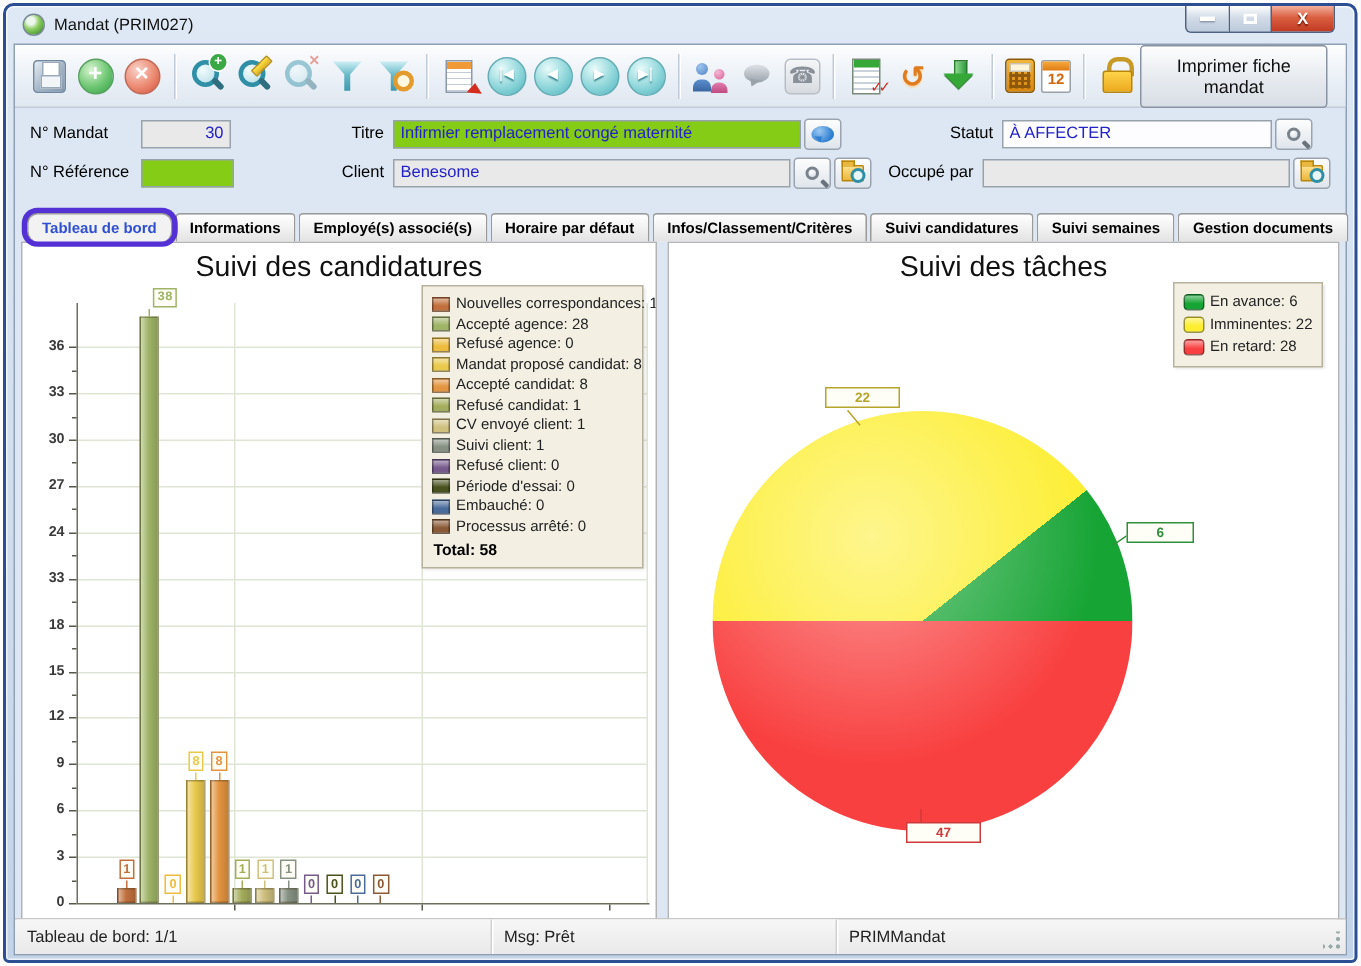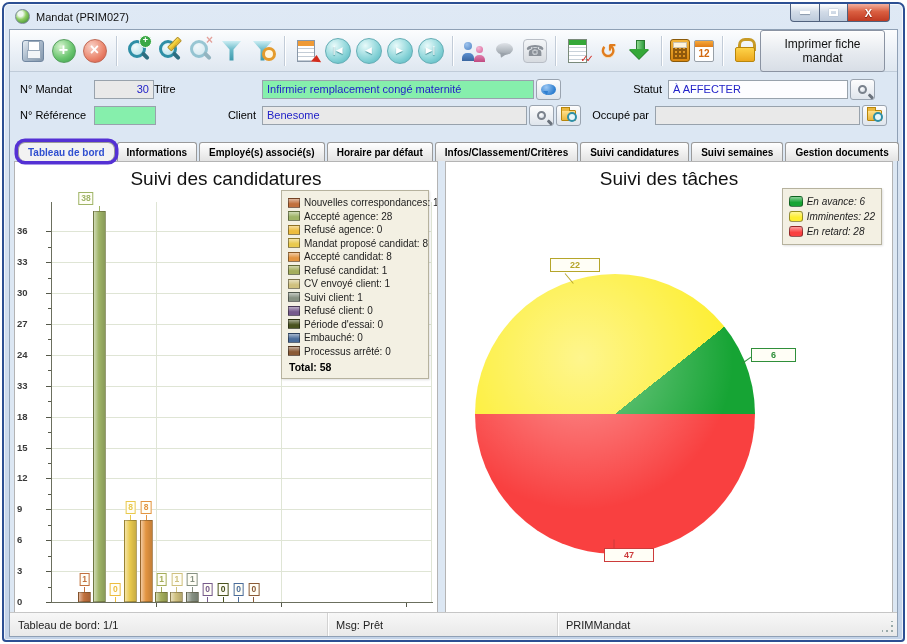--- a/index.html
+++ b/index.html
@@ -82,21 +82,21 @@
 
   .icon-lock::before { content:""; position:absolute; left:7px; top:1px; width:12px; height:10px; border:3px solid #c79a26; border-bottom:none; border-radius:7px 7px 0 0; }
   .icon-lock::after { content:""; position:absolute; left:4px; top:10px; width:18px; height:13px; background:linear-gradient(#fdd34a,#eda91e); border:1px solid #b8860b; border-radius:2px; }
 
   .print-btn { margin-left:auto; margin-right:4px; padding:6px 14px; background:linear-gradient(#fdfdfd,#e6eaef 55%,#d8dee6); border:1px solid #8a93a2; border-radius:3px; font:12px "Liberation Sans",sans-serif; color:#111; cursor:pointer; box-shadow:0 1px 0 #fff inset; }
 
   
   .formarea { padding:6px 10px 5px 10px; }
   .frow { display:flex; align-items:center; height:22px; margin-bottom:4px; font-size:11px; color:#000; }
   .flabel { white-space:nowrap; }
-  .field { height:19px; border:1px solid #98a2ac; background:#86efac; font-size:11px; line-height:17px; padding:0 4px; color:#2222c8; overflow:hidden; white-space:nowrap; }
+  .field { height:19px; border:1px solid #98a2ac; background:#84cc16; font-size:11px; line-height:17px; padding:0 4px; color:#2222c8; overflow:hidden; white-space:nowrap; }
   .field.gray { background:#e9e9e9; }
   .field.num { text-align:right; color:#2222c8; }
   .fbtn { width:25px; height:21px; border:1px solid #9aa4b0; border-radius:3px; background:linear-gradient(#fdfdfd,#dfe5ec); display:flex; align-items:center; justify-content:center; cursor:pointer; margin-left:2px; flex:none; position:relative; }
   .balloon { width:15px; height:11px; border-radius:50%; background:radial-gradient(circle at 35% 30%,#9cc8f4,#2f7fd0 70%); position:relative; display:block; }
   .balloon::after { content:""; position:absolute; left:2px; bottom:-4px; border:4px solid transparent; border-top-color:#2f7fd0; border-right-width:1px; }
   .mag2 { width:9px; height:9px; border:2px solid #7a828c; border-radius:50%; background:radial-gradient(circle at 35% 30%,#fff,#cfd8e2); display:block; position:relative; }
   .mag2::after { content:""; position:absolute; left:8px; top:8px; width:6px; height:2.5px; background:#6a727c; transform:rotate(45deg); border-radius:1px; }
   .folder { width:15px; height:11px; background:linear-gradient(#ffe08a,#eab73e); border:1px solid #b8860b; border-radius:1px; position:relative; display:block; }
   .folder::before { content:""; position:absolute; left:-1px; top:-4px; width:7px; height:3px; background:#eab73e; border:1px solid #b8860b; border-bottom:none; }
   .folder::after { content:""; position:absolute; right:-2px; bottom:-2px; width:6px; height:6px; border:2px solid #2e8fa6; border-radius:50%; background:#e8f6f8; }
@@ -114,21 +114,21 @@
   .chart-title { position:absolute; top:6px; left:0; right:0; text-align:center; font-size:19px; color:#111; }
   .legend { position:absolute; background:#f3f0e3; border:1px solid #b6b29e; padding:5px 6px; box-shadow:1px 1px 2px rgba(0,0,0,.12); z-index:5; }
   .lg-item { display:flex; align-items:center; font-size:10px; color:#222; line-height:13.5px; white-space:nowrap; }
   .lg-sw { width:12px; height:10px; border:1px solid rgba(0,0,0,.4); margin-right:4px; flex:none; background-image:linear-gradient(rgba(255,255,255,.5),rgba(255,255,255,0) 60%); }
   .lg-total { font-size:10.5px; font-weight:bold; margin-top:3px; padding-left:1px; }
   .pie-legend .lg-sw { width:14px; height:11px; border-radius:3px; }
   .pie-legend .lg-item { line-height:15px; }
 
   .gridline { position:absolute; background:#dfe5d5; }
   .axis { position:absolute; background:#6b6f5e; }
-  .ylab { position:absolute; width:26px; text-align:left; font:bold 9.5px/10px "Liberation Sans",sans-serif; color:#3a3a3a; }
+  .ylab { position:absolute; width:26px; text-align:right; font:bold 9.5px/10px "Liberation Sans",sans-serif; color:#3a3a3a; }
   .tick { position:absolute; background:#55584a; }
   .bar { position:absolute; box-sizing:border-box; border:1px solid rgba(60,50,20,.35); background-image:linear-gradient(90deg,rgba(255,255,255,.5),rgba(255,255,255,0) 45%,rgba(0,0,0,.14)); }
   .stick { position:absolute; width:1px; }
   .vbox { position:absolute; transform:translateX(-50%); background:#fffef6; border:1px solid; font:bold 8.5px/11px "Liberation Sans",sans-serif; padding:0 2px; }
 
   .pie { position:absolute; border-radius:50%; }
   .pie-val { position:absolute; background:#fffef6; border:1px solid; font:bold 9px/12px "Liberation Sans",sans-serif; padding:0 19px; }
   .pie-lead { position:absolute; height:1px; transform-origin:left center; }
 
   
@@ -240,21 +240,21 @@
             <i></i>
           </span>
         </div>
       <button class="print-btn">Imprimer fiche mandat</button>
     </div>
 
     <div class="formarea">
       <div class="frow">
         <span class="flabel" style="width:74px;">N° Mandat</span>
         <div class="field gray num" style="width:60px;">30</div>
-        <span class="flabel" style="width:108px; padding-right:6px;">Titre</span>
+        <span class="flabel" style="width:108px; text-align:right; padding-right:6px;">Titre</span>
         <div class="field" style="width:272px;">Infirmier remplacement congé maternité</div>
         <div class="fbtn">
             <span class="balloon"></span>
           </div>
         <span class="flabel" style="margin-left:auto; padding-right:6px;">Statut</span>
         <div class="field" style="width:180px; background:#fdfdff;">À AFFECTER</div>
         <div class="fbtn" style="margin-right:12px;">
             <span class="mag2"></span>
           </div>
       </div>
@@ -347,21 +347,21 @@
           <div class="ylab" style="left: 2px; top: 64.2px;">36</div>
           <div class="tick" style="left: 31px; top: 69.2px; width: 5px; height: 1px;"></div>
           <div class="tick" style="left: 141px; top: 441px; width: 1px; height: 4px;"></div>
           <div class="tick" style="left: 266px; top: 441px; width: 1px; height: 4px;"></div>
           <div class="tick" style="left: 391px; top: 441px; width: 1px; height: 4px;"></div>
           <div class="bar" style="left: 63px; top: 429.7px; width: 13px; height: 10.3px; background-color: rgb(193, 112, 61);"></div>
           <div class="stick" style="left: 69px; top: 424.7px; height: 5px; background: rgb(193, 112, 61);"></div>
           <div class="vbox" style="left: 69.5px; top: 410.7px; border-color: rgb(193, 112, 61); color: rgb(193, 112, 61);">1</div>
           <div class="bar" style="left: 78.4px; top: 48.6px; width: 13px; height: 391.4px; background-color: rgb(159, 180, 103);"></div>
           <div class="stick" style="left: 84.4px; top: 43.6px; height: 5px; background: rgb(159, 180, 103);"></div>
-          <div class="vbox" style="left: 71px; top: 29.6px; border-color: rgb(159, 180, 103); color: rgb(159, 180, 103);">38</div>
+          <div class="vbox" style="left: 95px; top: 29.6px; border-color: rgb(159, 180, 103); color: rgb(159, 180, 103); font-family: Liberation Mono, monospace;">38</div>
           <div class="stick" style="left: 99.8px; top: 435px; height: 5px; background: rgb(237, 188, 62);"></div>
           <div class="vbox" style="left: 100.3px; top: 421px; border-color: rgb(237, 188, 62); color: rgb(237, 188, 62);">0</div>
           <div class="bar" style="left: 109.2px; top: 357.6px; width: 13px; height: 82.4px; background-color: rgb(233, 201, 77);"></div>
           <div class="stick" style="left: 115.2px; top: 352.6px; height: 5px; background: rgb(233, 201, 77);"></div>
           <div class="vbox" style="left: 115.7px; top: 338.6px; border-color: rgb(233, 201, 77); color: rgb(233, 201, 77);">8</div>
           <div class="bar" style="left: 124.6px; top: 357.6px; width: 13px; height: 82.4px; background-color: rgb(227, 148, 64);"></div>
           <div class="stick" style="left: 130.6px; top: 352.6px; height: 5px; background: rgb(227, 148, 64);"></div>
           <div class="vbox" style="left: 131.1px; top: 338.6px; border-color: rgb(227, 148, 64); color: rgb(227, 148, 64);">8</div>
           <div class="bar" style="left: 140px; top: 429.7px; width: 13px; height: 10.3px; background-color: rgb(164, 173, 91);"></div>
           <div class="stick" style="left: 146px; top: 424.7px; height: 5px; background: rgb(164, 173, 91);"></div>
@@ -434,21 +434,21 @@
         </div>
       <div class="panel right" id="piePanel">
           <div class="chart-title">Suivi des tâches</div>
           <div class="pie" style="left: 29px; top: 112px; width: 280px; height: 280px; background: radial-gradient(circle at 38% 30%, rgba(255, 255, 255, 0.45), rgba(255, 255, 255, 0) 58%), conic-gradient(from 270deg, rgb(253, 238, 48) 0deg, rgb(253, 238, 48) 141.43deg, rgb(22, 164, 52) 141.43deg, rgb(22, 164, 52) 180deg, rgb(249, 64, 64) 180deg, rgb(249, 64, 64) 360deg);"></div>
           <div class="pie-lead" style="left: 296px; top: 201px; width: 11px; background: rgb(47, 143, 58); transform: rotate(-35deg);"></div>
           <div class="pie-val" style="left: 305px; top: 186px; border-color: rgb(47, 143, 58); color: rgb(47, 143, 58);">6</div>
           <div class="pie-lead" style="left: 119px; top: 111px; width: 13px; background: rgb(181, 165, 42); transform: rotate(50deg);"></div>
           <div class="pie-val" style="left: 104px; top: 96px; border-color: rgb(181, 165, 42); color: rgb(181, 165, 42);">22</div>
           <div class="pie-lead" style="left: 168px; top: 377px; width: 9px; background: rgb(204, 59, 59); transform: rotate(90deg);"></div>
           <div class="pie-val" style="left: 158px; top: 386px; border-color: rgb(204, 59, 59); color: rgb(204, 59, 59);">47</div>
-          <div class="legend pie-legend" style="top: 26px; right: 10px; font-style: italic;">
+          <div class="legend pie-legend" style="top: 26px; right: 10px;">
             <div class="lg-item">
               <span class="lg-sw" style="background-color: rgb(22, 164, 52);"></span>
               <span>En avance: 6</span>
             </div>
             <div class="lg-item">
               <span class="lg-sw" style="background-color: rgb(253, 238, 48);"></span>
               <span>Imminentes: 22</span>
             </div>
             <div class="lg-item">
               <span class="lg-sw" style="background-color: rgb(249, 64, 64);"></span>

